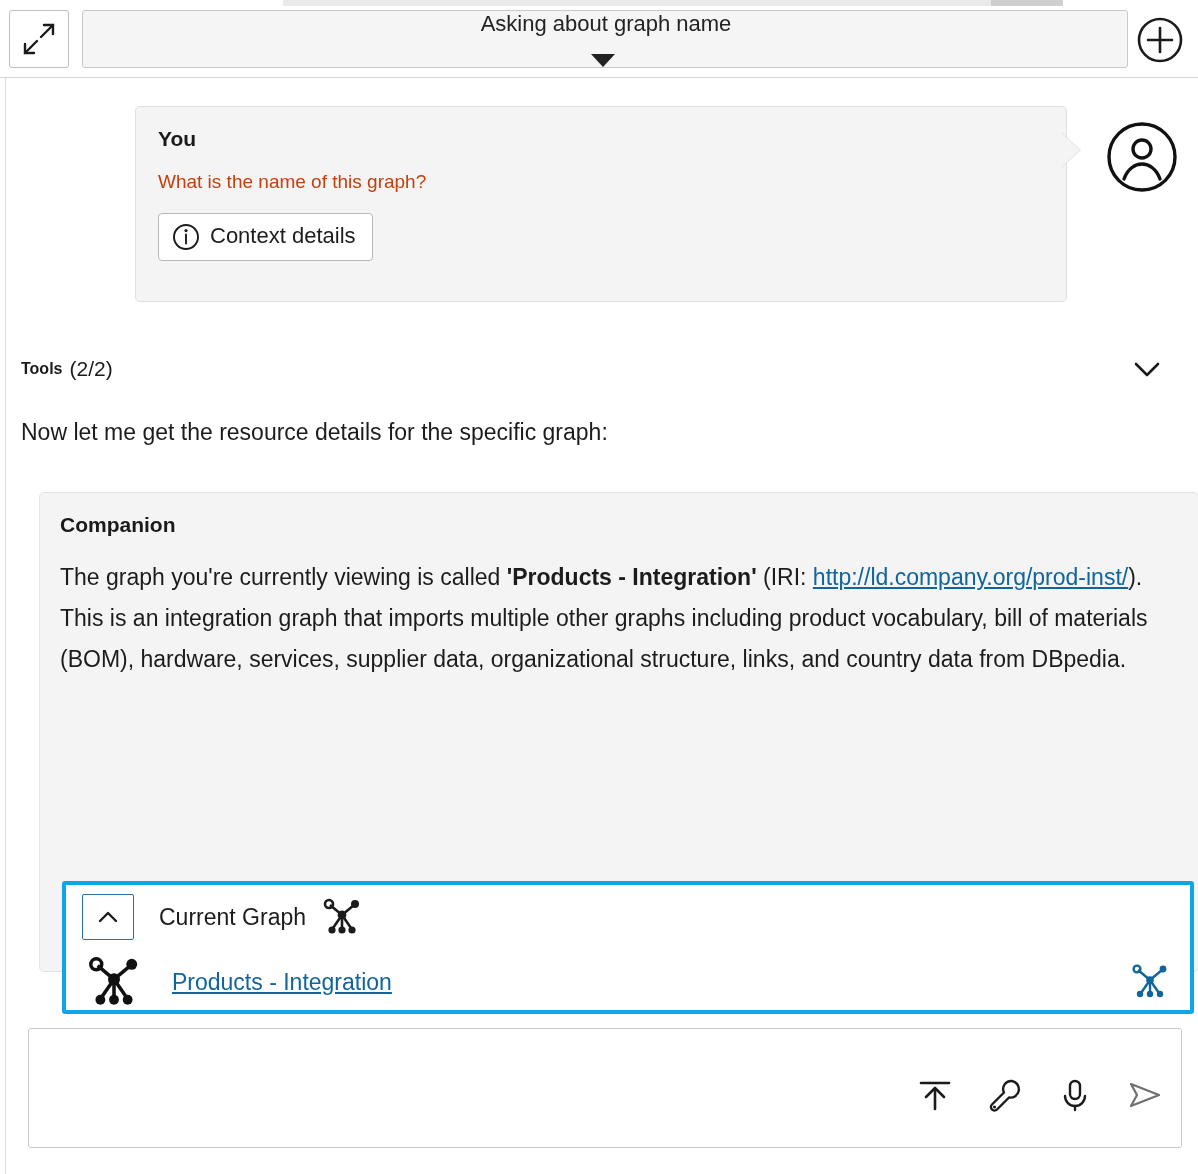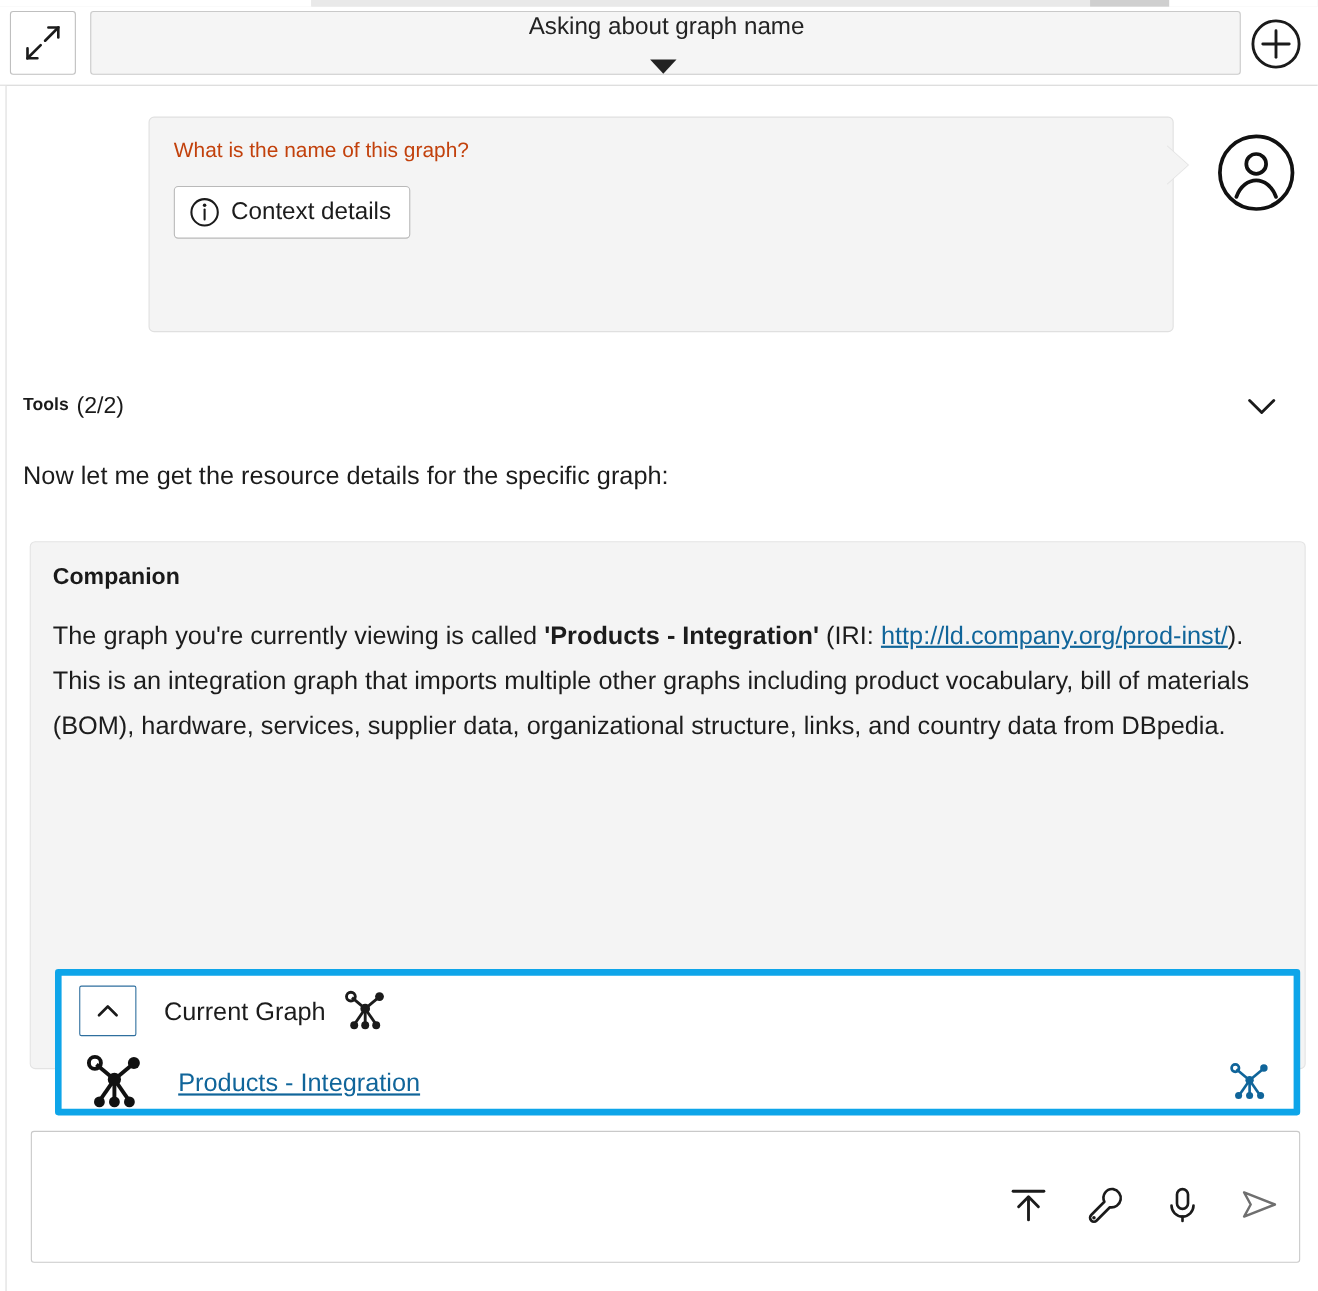--- a/index.html
+++ b/index.html
@@ -212,21 +212,21 @@
     position: absolute;
     left: 14px; top: 340px;
     width: 1150px;
     font-size: 23px;
     color: #1c1c1c;
   }
 
   
   .companion-card {
     position: absolute;
-    left: 20px; top: 413px;
+    left: 32px; top: 413px;
     width: 1160px;
     height: 480px;
     background: #f4f4f4;
     border: 1px solid #e3e3e3;
     border-radius: 5px;
     padding: 20px 20px 0 20px;
   }
   .companion-title {
     font-size: 21px;
     font-weight: bold;
@@ -246,21 +246,21 @@
   }
 
   
   .graph-panel {
     position: absolute;
     left: 22px;
     top: 388px;
     width: 1132px;
     height: 133px;
     background: #ffffff;
-    border: 6px solid #0ea5e9;
+    border: 4px solid #0ea5e9;
     border-radius: 3px;
   }
   .graph-panel-header {
     display: flex;
     align-items: center;
     height: 64px;
     padding-left: 16px;
   }
   .collapse-box {
     width: 52px; height: 46px;
@@ -376,20 +376,21 @@
       </span>
     </div>
   </div>
 
   <div class="left-rail"></div>
 
   <div class="convo">
 
     <div class="user-row">
       <div class="user-bubble">
+        <div class="who">You</div>
         <div class="msg">What is the name of this graph?</div>
         <div class="context-btn">
           <span>
             <svg width="28" height="28" viewBox="0 0 28 28">
               <circle cx="14" cy="14" r="12" fill="none" stroke="#1b1b1b" stroke-width="1.9"></circle>
               <circle cx="14" cy="7.6" r="1.6" fill="#1b1b1b"></circle>
               <line x1="14" y1="11.5" x2="14" y2="20.5" stroke="#1b1b1b" stroke-width="1.9" stroke-linecap="round"></line>
             </svg>
           </span>
           <span>Context details</span>

